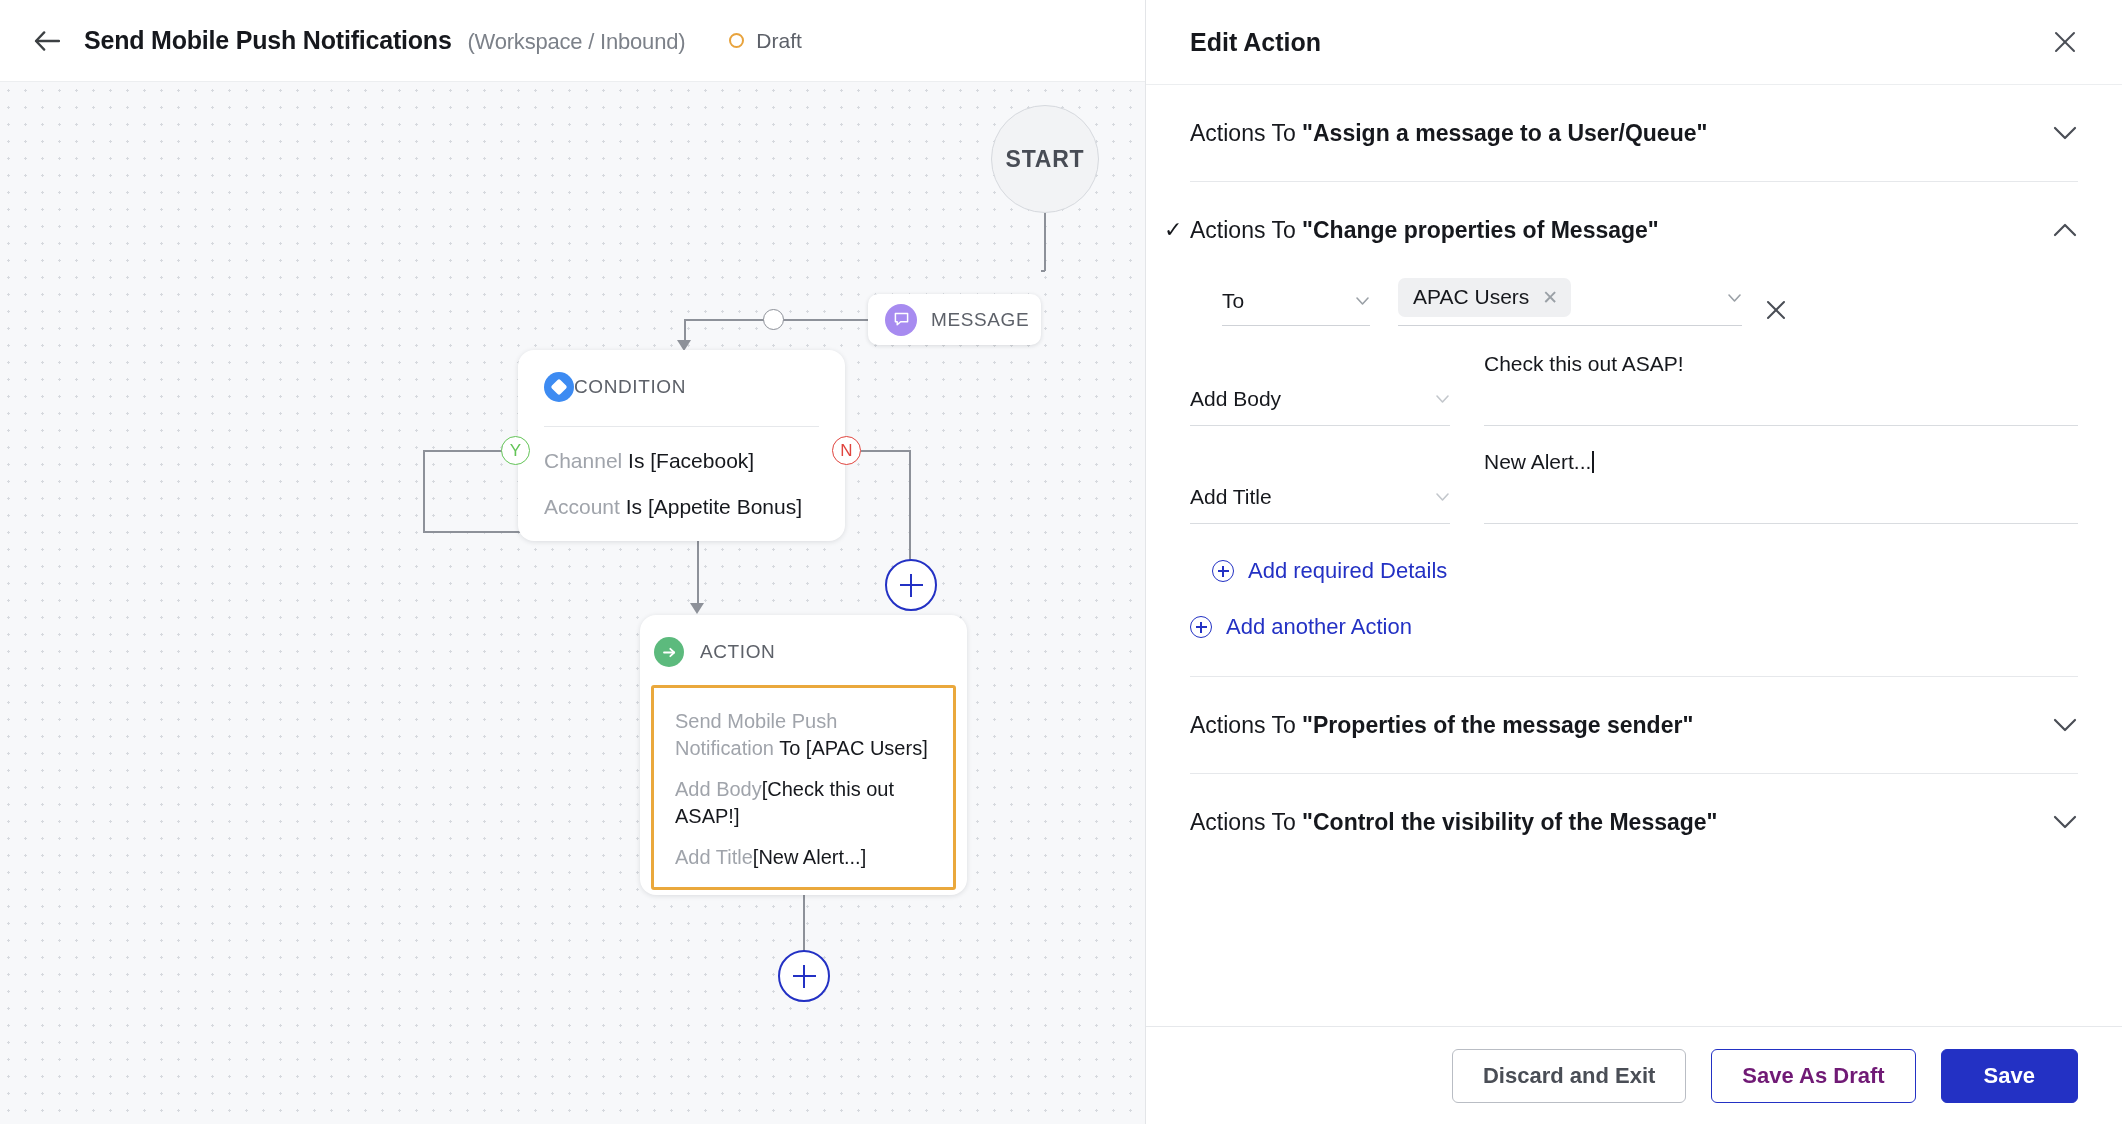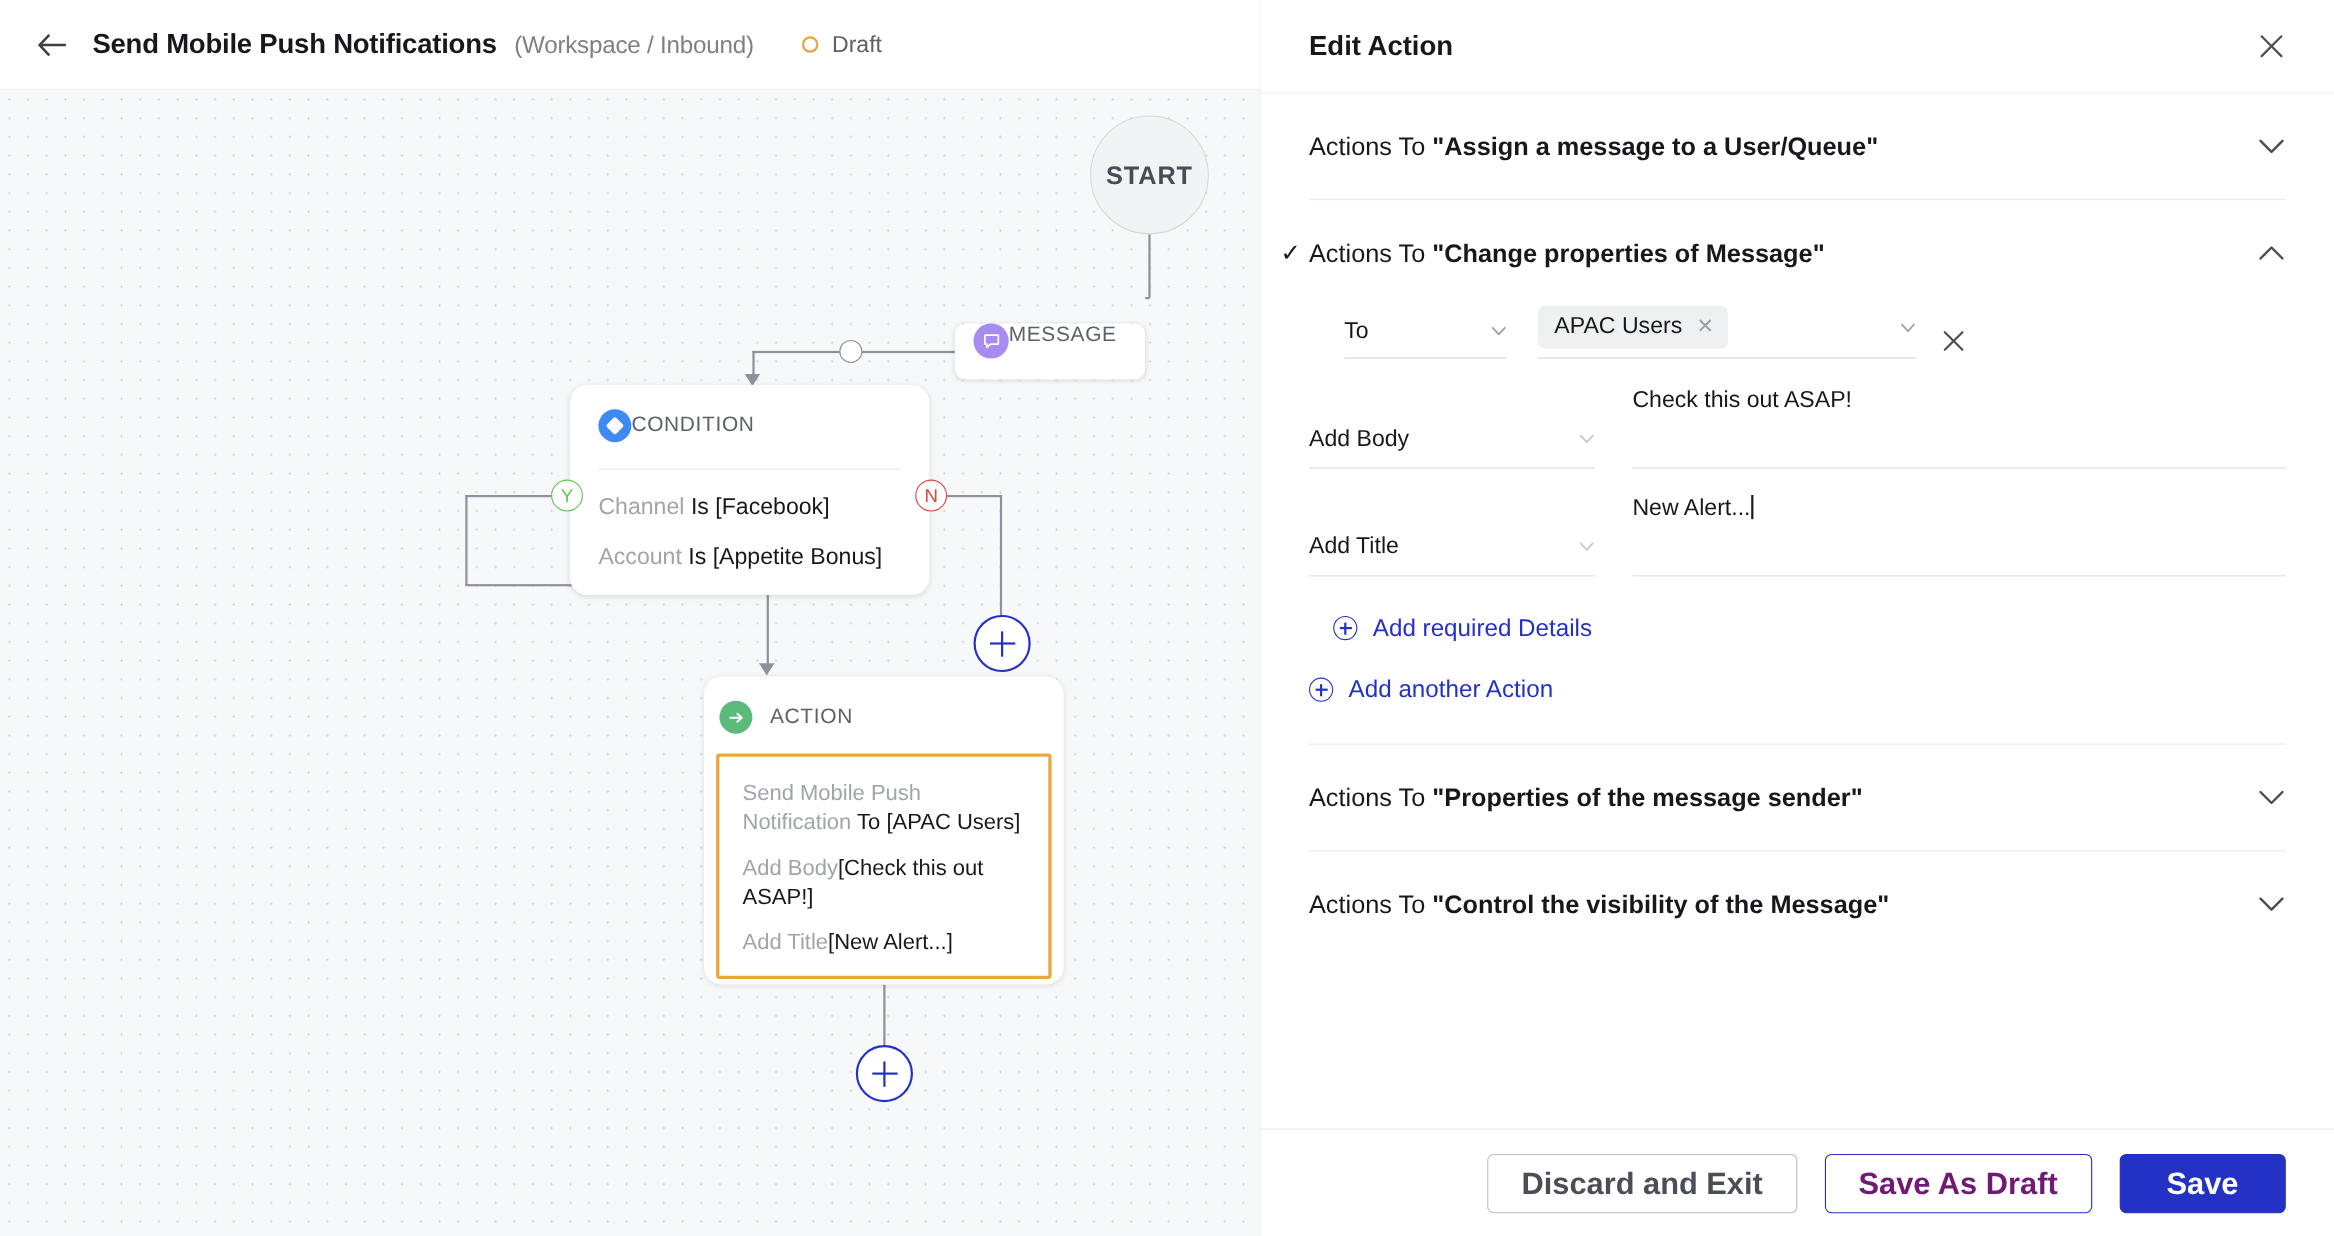--- a/index.html
+++ b/index.html
@@ -77,22 +77,22 @@
     letter-spacing: 0.8px;
     cursor: pointer;
   }
 
   .msg-node {
     left: 868px; top: 212px;
     width: 173px; height: 51px;
     background: #ffffff;
     border-radius: 10px;
     box-shadow: 0 1px 4px rgba(30,35,45,.14);
-    display: flex; 
-    padding-left: 17px; 
+    display: flex; align-items: center;
+    padding-left: 17px; gap: 14px;
     cursor: pointer;
   }
   .msg-icon {
     width: 32px; height: 32px; border-radius: 50%;
     background: #a78bf0;
     display: flex; align-items: center; justify-content: center;
   }
   .node-label { font-size: 19px; color: #5d6169; letter-spacing: .6px; }
 
   .cond-node {
@@ -325,21 +325,21 @@
   .circle-plus::after { width: 1.7px; height: 11px; }
 
   .panel-foot {
     height: 98px;
     border-top: 1px solid #e6e8eb;
     display: flex; align-items: center; justify-content: flex-end;
     gap: 25px; padding-right: 44px;
   }
   .btn {
     height: 54px; border-radius: 6px;
-    font-size: 28px; font-weight: bold;
+    font-size: 22px; font-weight: bold;
     display: flex; align-items: center; justify-content: center;
     cursor: pointer; padding: 0 30px;
   }
   .btn-discard { border: 1.6px solid #b9bdc4; color: #4a4e56; background: #fff; }
   .btn-draft { border: 1.6px solid #2331c4; color: #701a75; background: #fff; justify-content: center; }
   .btn-save { background: #2331c4; color: #ffffff; border: 1.6px solid #2331c4; padding: 0 42px; }
 </style>
 </head>
 <body>
 

